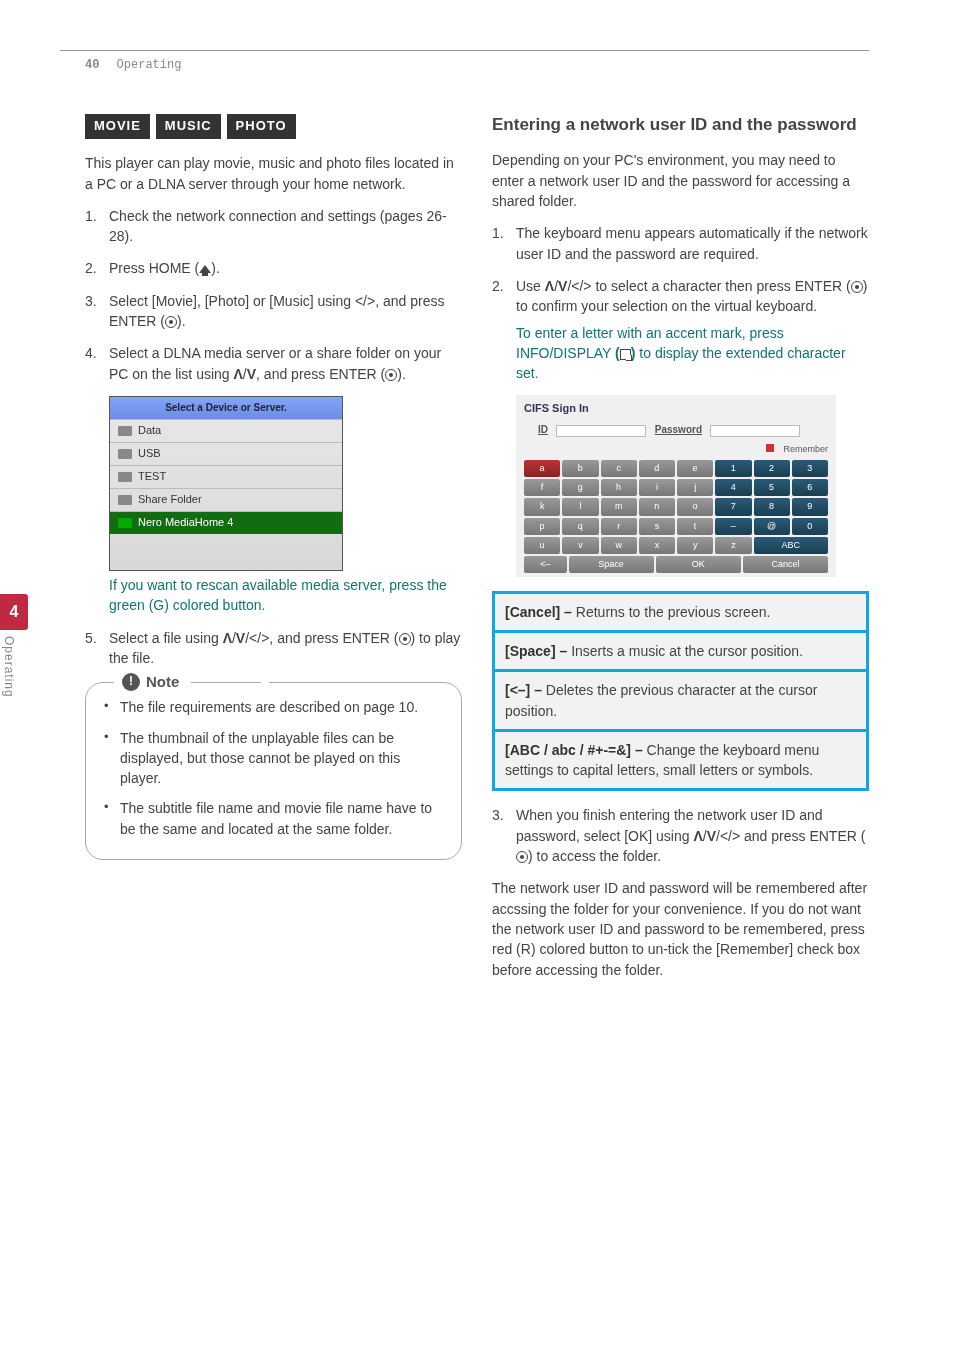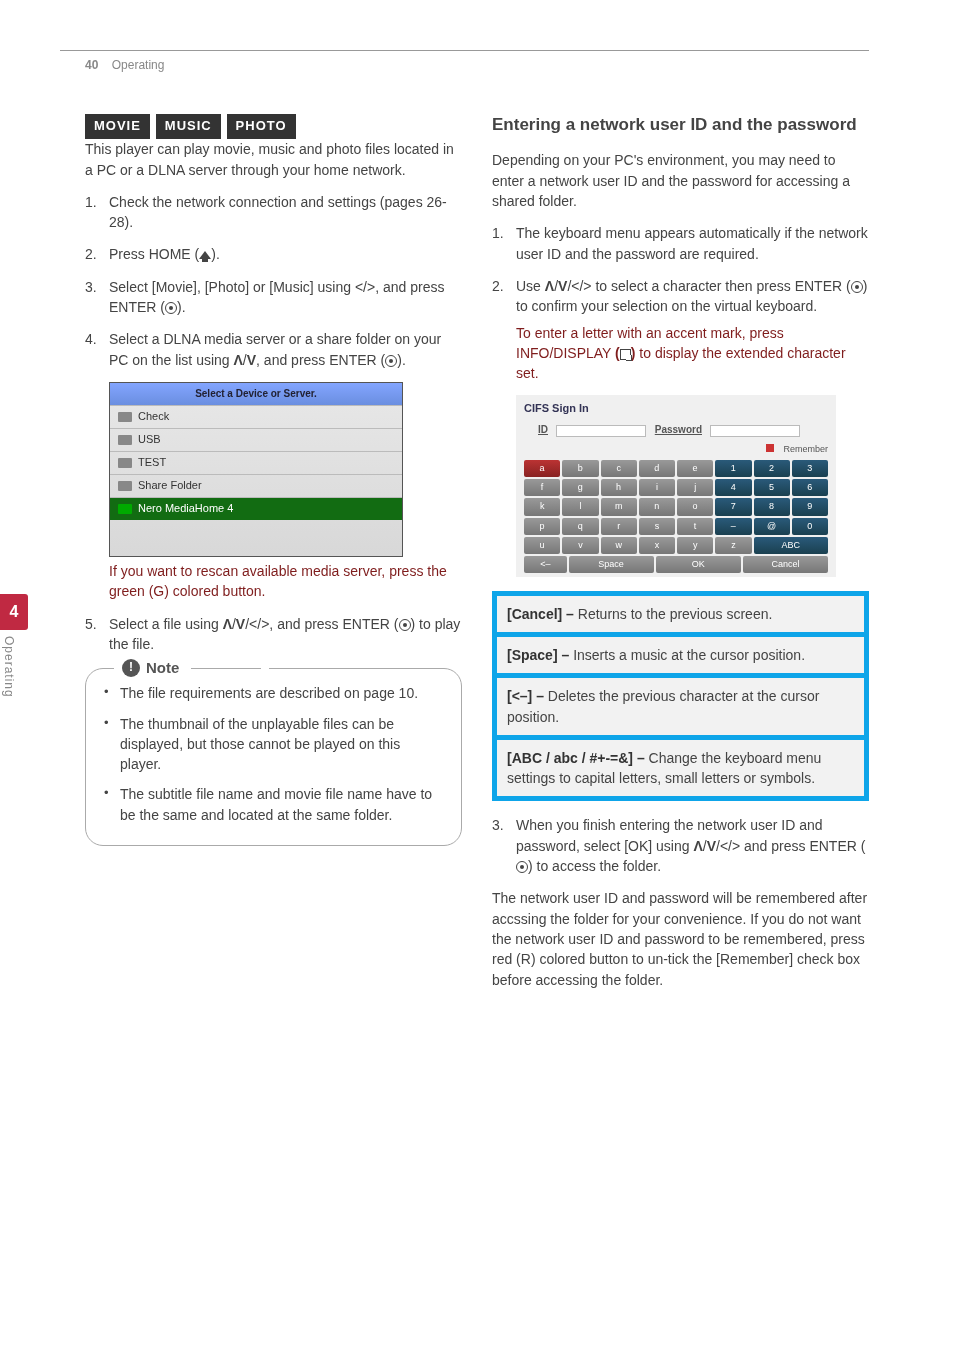--- a/index.html
+++ b/index.html
@@ -14,33 +14,34 @@
   }
   .header-line {
     border-top: 1px solid #999;
     margin-bottom: 6px;
   }
   .page-header {
     color: #888;
     font-size: 12px;
     margin-bottom: 40px;
     padding-left: 25px;
+    font-family: Liberation Mono, monospace;
   }
   .page-header .num { font-weight: 600; margin-right: 10px; }
   .columns { display: flex; gap: 30px; position: relative; }
   .col { flex: 1; min-width: 0; }
   .col-left { padding-left: 25px; }
   .section-title-red {
     color: #c02942;
     font-size: 21px;
     font-weight: 600;
     margin-bottom: 6px;
     line-height: 1.3;
   }
-  .badges { margin-bottom: 0; }
+  .badges { margin-bottom: 14px; }
   .badge {
     display: inline-block;
     background: #333;
     color: #fff;
     font-weight: 700;
     letter-spacing: 1px;
     padding: 3px 9px;
     font-size: 13px;
     margin-right: 2px;
   }
@@ -52,24 +53,24 @@
     padding-left: 24px;
     margin-bottom: 12px;
     color: #444;
   }
   ol.steps > li::before {
     content: counter(step) ".";
     position: absolute;
     left: 0;
     color: #444;
   }
-  .subtext { padding-left: 24px; margin-top: -6px; margin-bottom: 12px; color: #7f1d1d;}
+  .subtext { padding-left: 24px; margin-top: -6px; margin-bottom: 12px; color: #0f766e;}
   .screenshot1 {
     margin: 8px 3px 10px 24px;
-    width: 294px;
+    width: 234px;
     border: 1px solid #555;
     font-size: 11px;
     background: linear-gradient(#e8e8e8,#d8d8d8);
   }
   .screenshot1 .bar {
     text-align: center; color:#223; padding:4px 0;
     background: linear-gradient(#83a5ff,#6a8ee0);
     font-size:10px; font-weight:600;
   }
   .screenshot1 .row { padding:3px 8px; border-top:1px solid #bbb; display:flex; align-items:center; gap:6px; }
@@ -123,21 +124,21 @@
   .screenshot2 .remember { font-size:9px; padding-left:6px;}
   .kb { display:grid; grid-template-columns:repeat(10,1fr); gap:2px; margin-top:4px;}
   .kb .k { background:linear-gradient(#999,#777); color:#fff;text-align:center;padding:2px 0;border-radius:2px;font-size:9px;}
   .kb .ka { background:linear-gradient(#b33,#822);}
   .kb .knum { background:linear-gradient(#2a5a7a,#1a4050);}
   .kb .kabc { grid-column:span 2;}
   .kb2 { display:grid; grid-template-columns:1fr 2fr 2fr 2fr; gap:2px;margin-top:2px;}
   .kb2 .k { background:linear-gradient(#999,#777);color:#fff;text-align:center;padding:2px 0;border-radius:2px;font-size:9px;}
 
   .def-table { width:100%; border-collapse:collapse; margin-bottom:14px;}
-  .def-table td { border:5px solid #0ea5e9; padding:8px 10px; color:#444; font-size:14px; background:#f2f2f2;}
+  .def-table td { border:3px solid #0ea5e9; padding:8px 10px; color:#444; font-size:14px; background:#f2f2f2;}
   .def-table td b { color:#333; }
 
   .side-tab {
     position:absolute;
     left:-60px;
     top:480px;
     width:28px;
     text-align:center;
   }
   .side-tab .box {
@@ -196,21 +197,21 @@
       <li><span>Check the network connection and settings (pages 26-28).</span></li>
       <li>Press HOME (<span class="home-icon"></span>).</li>
       <li>Select [Movie], [Photo] or [Music] using <span class="glyph">&lt;</span>/<span class="glyph">&gt;</span>, and press ENTER (<span class="enter-icon"></span>).</li>
       <li>Select a DLNA media server or a share folder on your PC on the list using <b>Λ</b>/<b>V</b>, and press ENTER (<span class="enter-icon"></span>).</li>
     </ol>
 
     <div class="screenshot1">
       <div class="bar">Select a Device or Server.</div>
       <div class="row">
           <span class="ico"></span>
-          <span>Check</span>
+          <span>Data</span>
         </div>
       <div class="row">
           <span class="ico"></span>
           <span>USB</span>
         </div>
       <div class="row">
           <span class="ico"></span>
           <span>TEST</span>
         </div>
       <div class="row">

